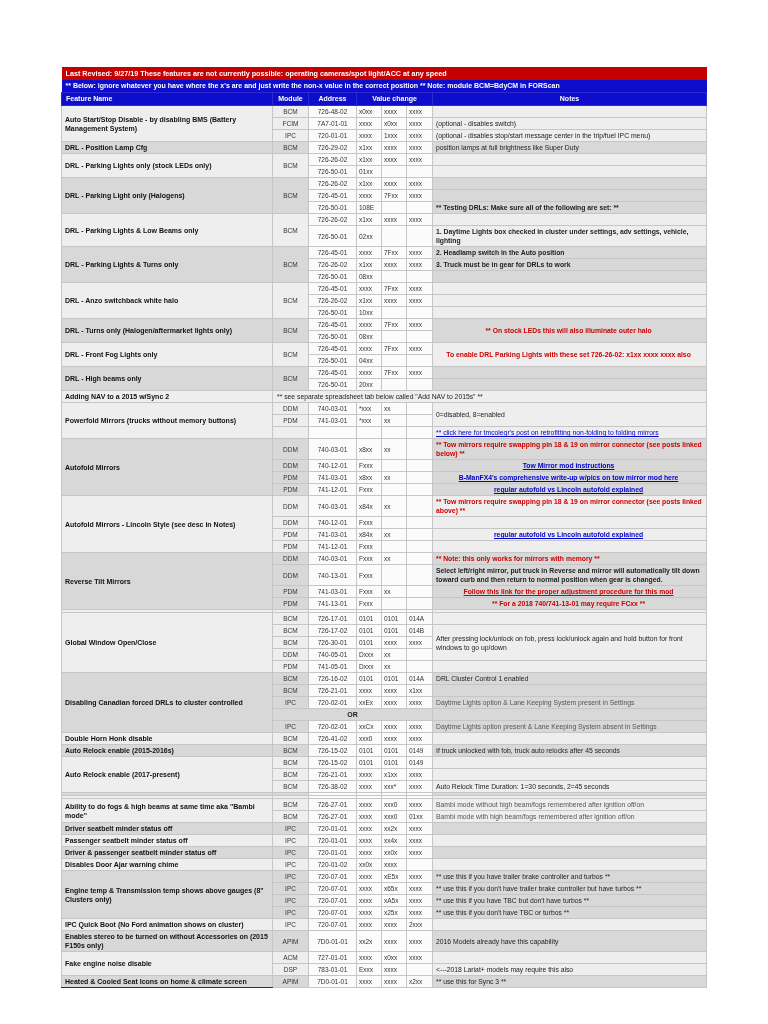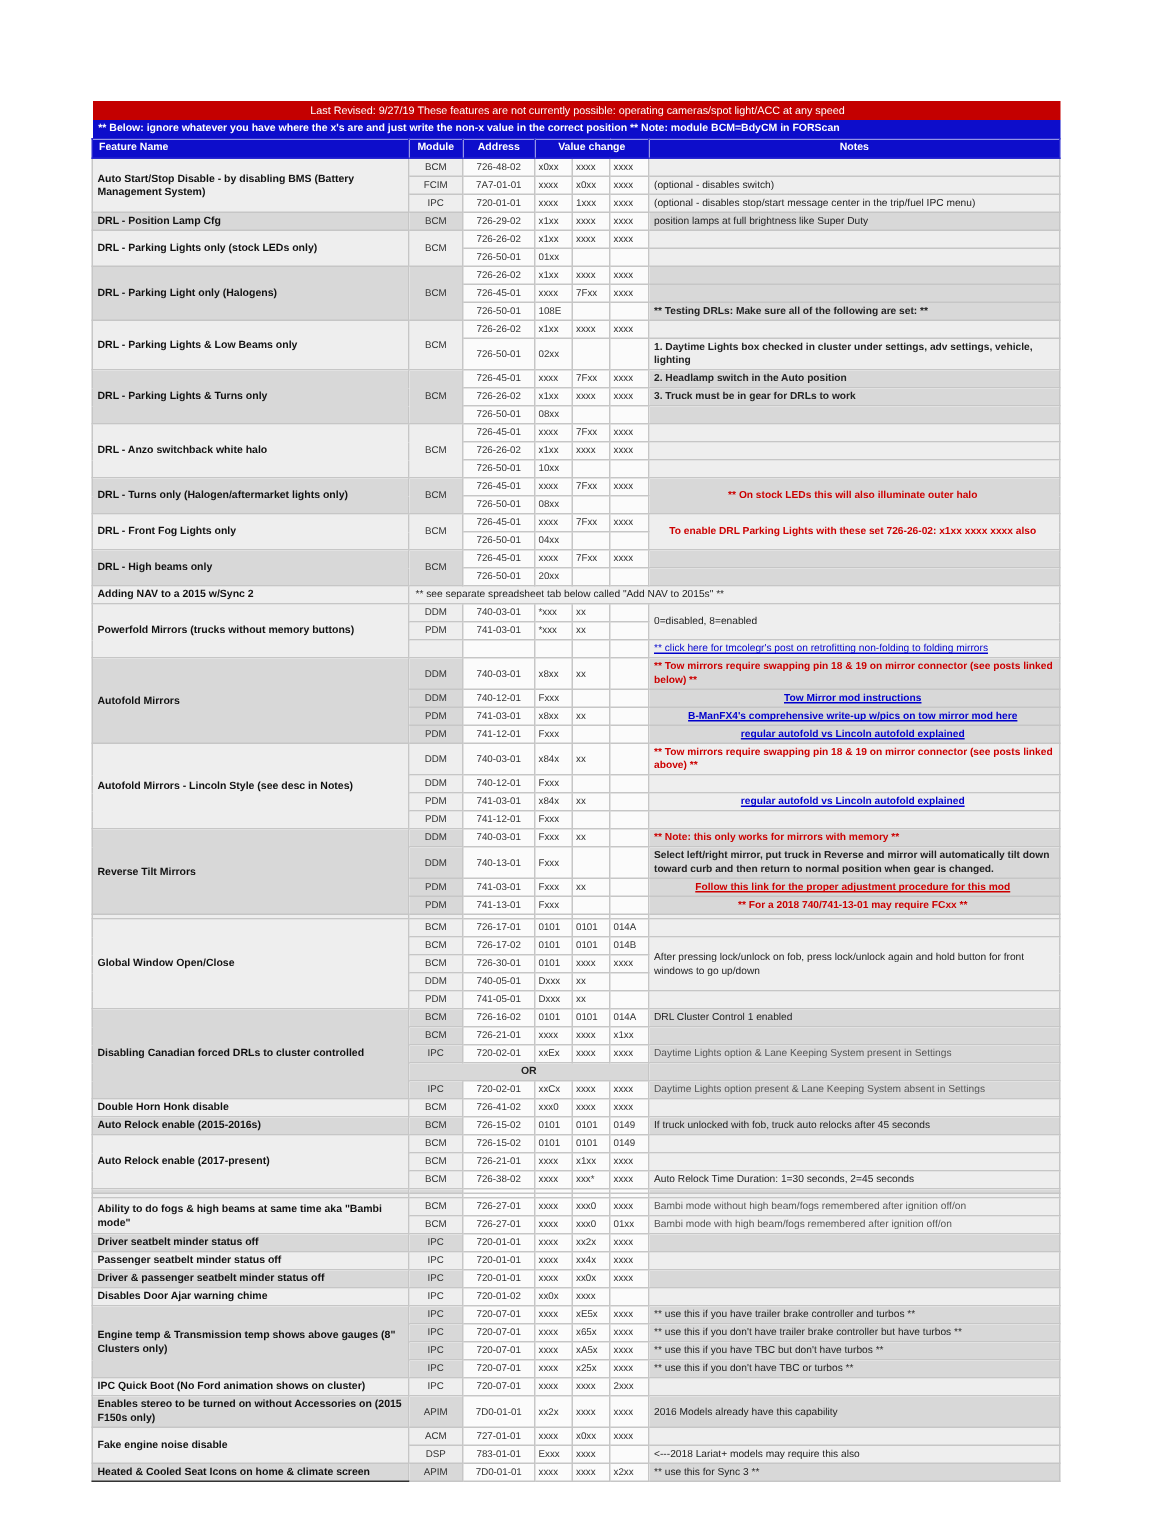--- a/index.html
+++ b/index.html
@@ -1,20 +1,20 @@
 <!DOCTYPE html>
 <html><head>
 <meta charset="utf-8">
 <style>
   html,body{margin:0;padding:0;background:#ffffff;font-family:"Liberation Sans",sans-serif;}
   #page{position:relative;width:768px;height:1024px;background:#fff;overflow:hidden;}
   table.sheet{position:absolute;left:61px;top:67px;width:645px;border-collapse:collapse;table-layout:fixed;}
   td{font-size:6.8px;line-height:9px;color:#222;vertical-align:middle;padding:1px 2px;overflow:hidden;word-wrap:break-word;}
   
-  td.banner-red{background:#c40000;color:#fff;font-weight:normal;font-size:7.2px;line-height:11px;border:none;padding-left:4px;text-align:center;}
+  td.banner-red{background:#c40000;color:#fff;font-weight:bold;font-size:7.2px;line-height:11px;border:none;padding-left:4px;}
   td.banner-blue{background:#0d0dcb;color:#fff;font-weight:bold;font-size:7px;line-height:10px;border:none;padding-left:4px;}
   td.hdr{background:#0d0dcb;color:#fff;font-weight:bold;font-size:7px;line-height:10px;border:1px solid #2a2ad0;text-align:center;}
   td.hdr.left{text-align:left;padding-left:4px;}
   
   td.band-a{background:#eeeeee;}
   td.band-b{background:#d8d8d8;}
   td.cell{border:1px solid #c6c6c6;}
   td.feature{font-weight:bold;font-size:7px;color:#111;padding-left:3px;}
   td.module{text-align:center;font-size:6.5px;color:#333;}
   td.addr{background:#fbfbfb;text-align:center;font-size:6.5px;color:#333;}

